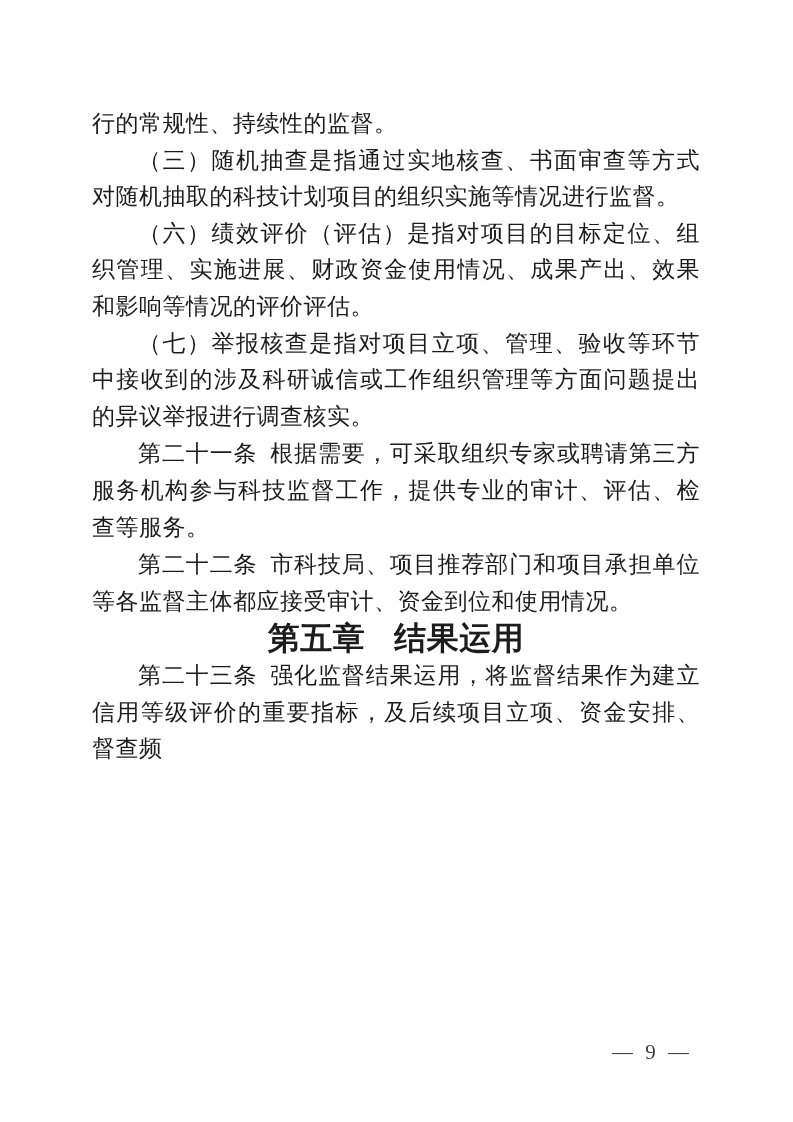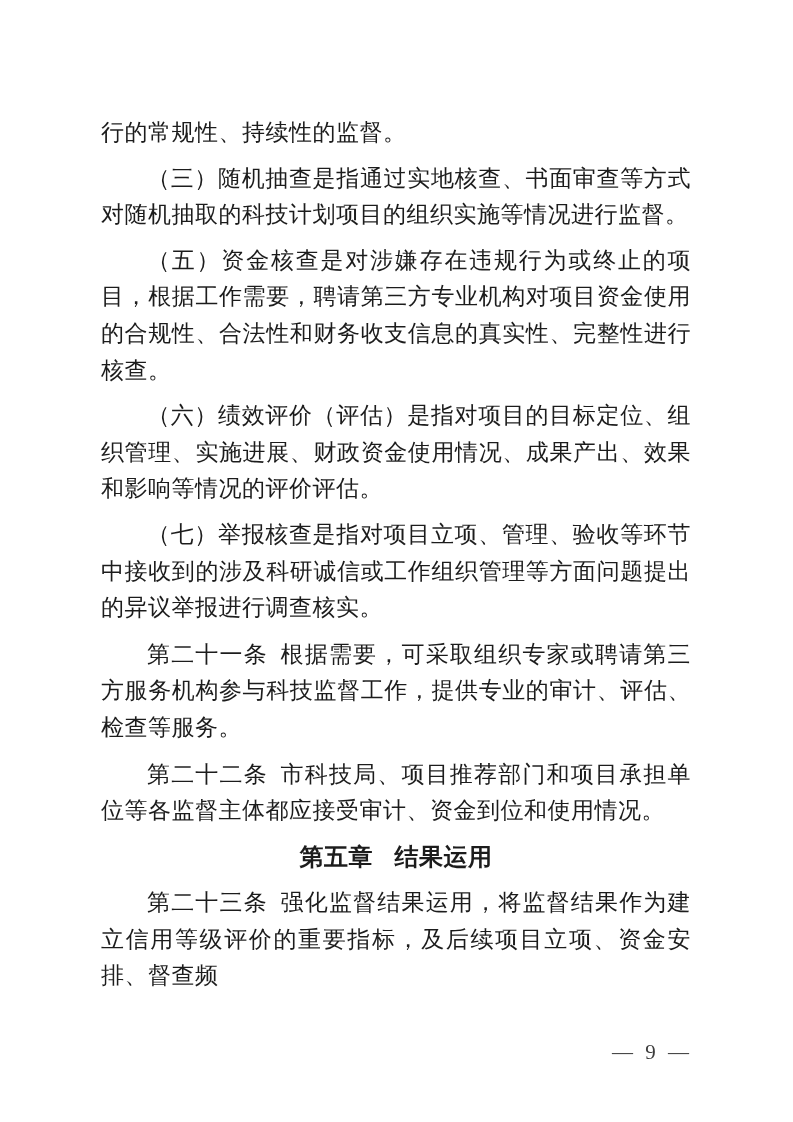--- a/index.html
+++ b/index.html
@@ -25,39 +25,39 @@
     left: 92px;
     top: 106px;
     width: 608px;
     font-size: 23px;
     line-height: 36.6px;
     text-align: justify;
     text-justify: inter-character;
     letter-spacing: 0.5px;
   }
   .para {
-    margin: 9px;
+    margin: 0;
     padding: 0;
   }
   .para.indent {
     text-indent: 2em;
   }
   .lead {
     font-weight: normal;
     font-family: "Liberation Sans", "DejaVu Sans", sans-serif;
     margin-right: 0.55em;
   }
   .chapter-heading {
     margin: 0;
     padding: 0;
     text-align: center;
     text-indent: 0;
     font-weight: bold;
     font-family: "Liberation Sans", "DejaVu Sans", sans-serif;
-    font-size: 24px;
+    font-size: 32px;
   }
   .chapter-heading .ch-gap {
     display: inline-block;
     width: 0.9em;
   }
   .footer {
     position: absolute;
     top: 1039px;
     left: 601px;
     width: 100px;
@@ -75,21 +75,20 @@
 <div class="page">
 
   <div class="text-block">
 
     <p class="para">行的常规性、持续性的监督。</p>
 
 
     <p class="para indent">（三）随机抽查是指通过实地核查、书面审查等方式对随机抽取的科技计划项目的组织实施等情况进行监督。</p>
 
 
-    <p class="para indent">（五）资金核查是对涉嫌存在违规行为或终止的项目，根据工作需要，聘请第三方专业机构对项目资金使用的合规性、合法性和财务收支信息的真实性、完整性进行核查。</p>
 
     <p class="para indent">（六）绩效评价（评估）是指对项目的目标定位、组织管理、实施进展、财政资金使用情况、成果产出、效果和影响等情况的评价评估。</p>
 
     <p class="para indent">（七）举报核查是指对项目立项、管理、验收等环节中接收到的涉及科研诚信或工作组织管理等方面问题提出的异议举报进行调查核实。</p>
 
     <p class="para indent"><b class="lead">第二十一条</b><span>根据需要，可采取组织专家或聘请第三方服务机构参与科技监督工作，提供专业的审计、评估、检查等服务。</span></p>
 
     <p class="para indent"><b class="lead">第二十二条</b><span>市科技局、项目推荐部门和项目承担单位等各监督主体都应接受审计、资金到位和使用情况。</span></p>
 
     <p class="chapter-heading"><span class="ch-num">第五章</span><span class="ch-gap"></span><span class="ch-title">结果运用</span></p>

